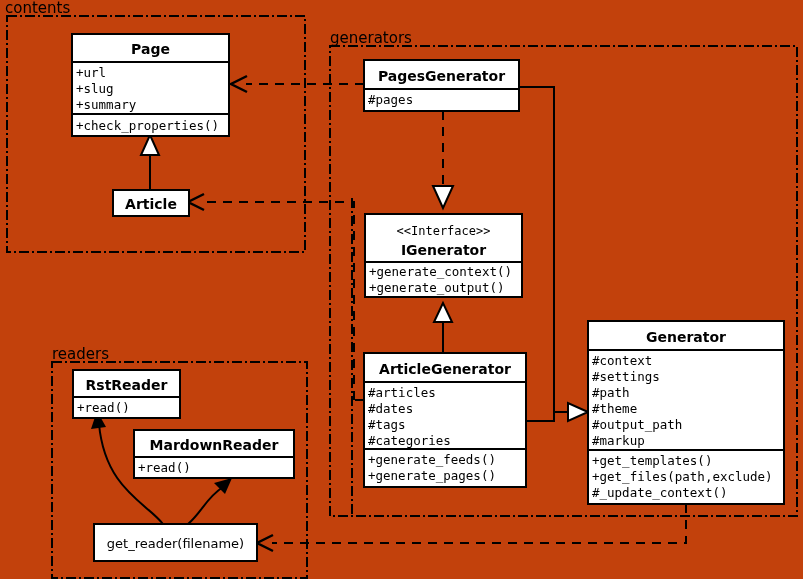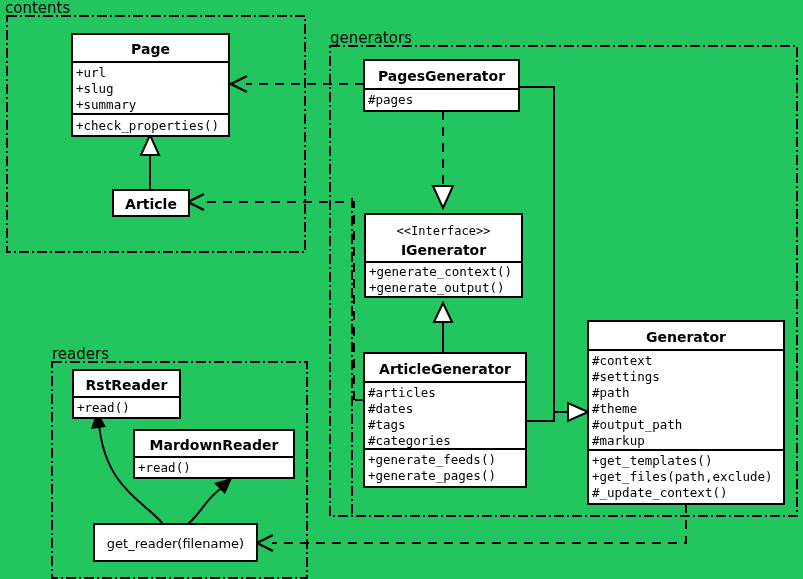--- a/index.html
+++ b/index.html
@@ -4,21 +4,21 @@
 <style>
   html, body {
     margin: 0;
     padding: 0;
     background: #ffffff;
   }
   #canvas {
     position: relative;
     width: 803px;
     height: 579px;
-    background: #22c55e;
+    background: #c2410c;
     font-family: "DejaVu Sans", sans-serif;
     overflow: hidden;
   }
   svg#diagram {
     position: absolute;
     left: 0;
     top: 0;
     width: 803px;
     height: 579px;
   }

